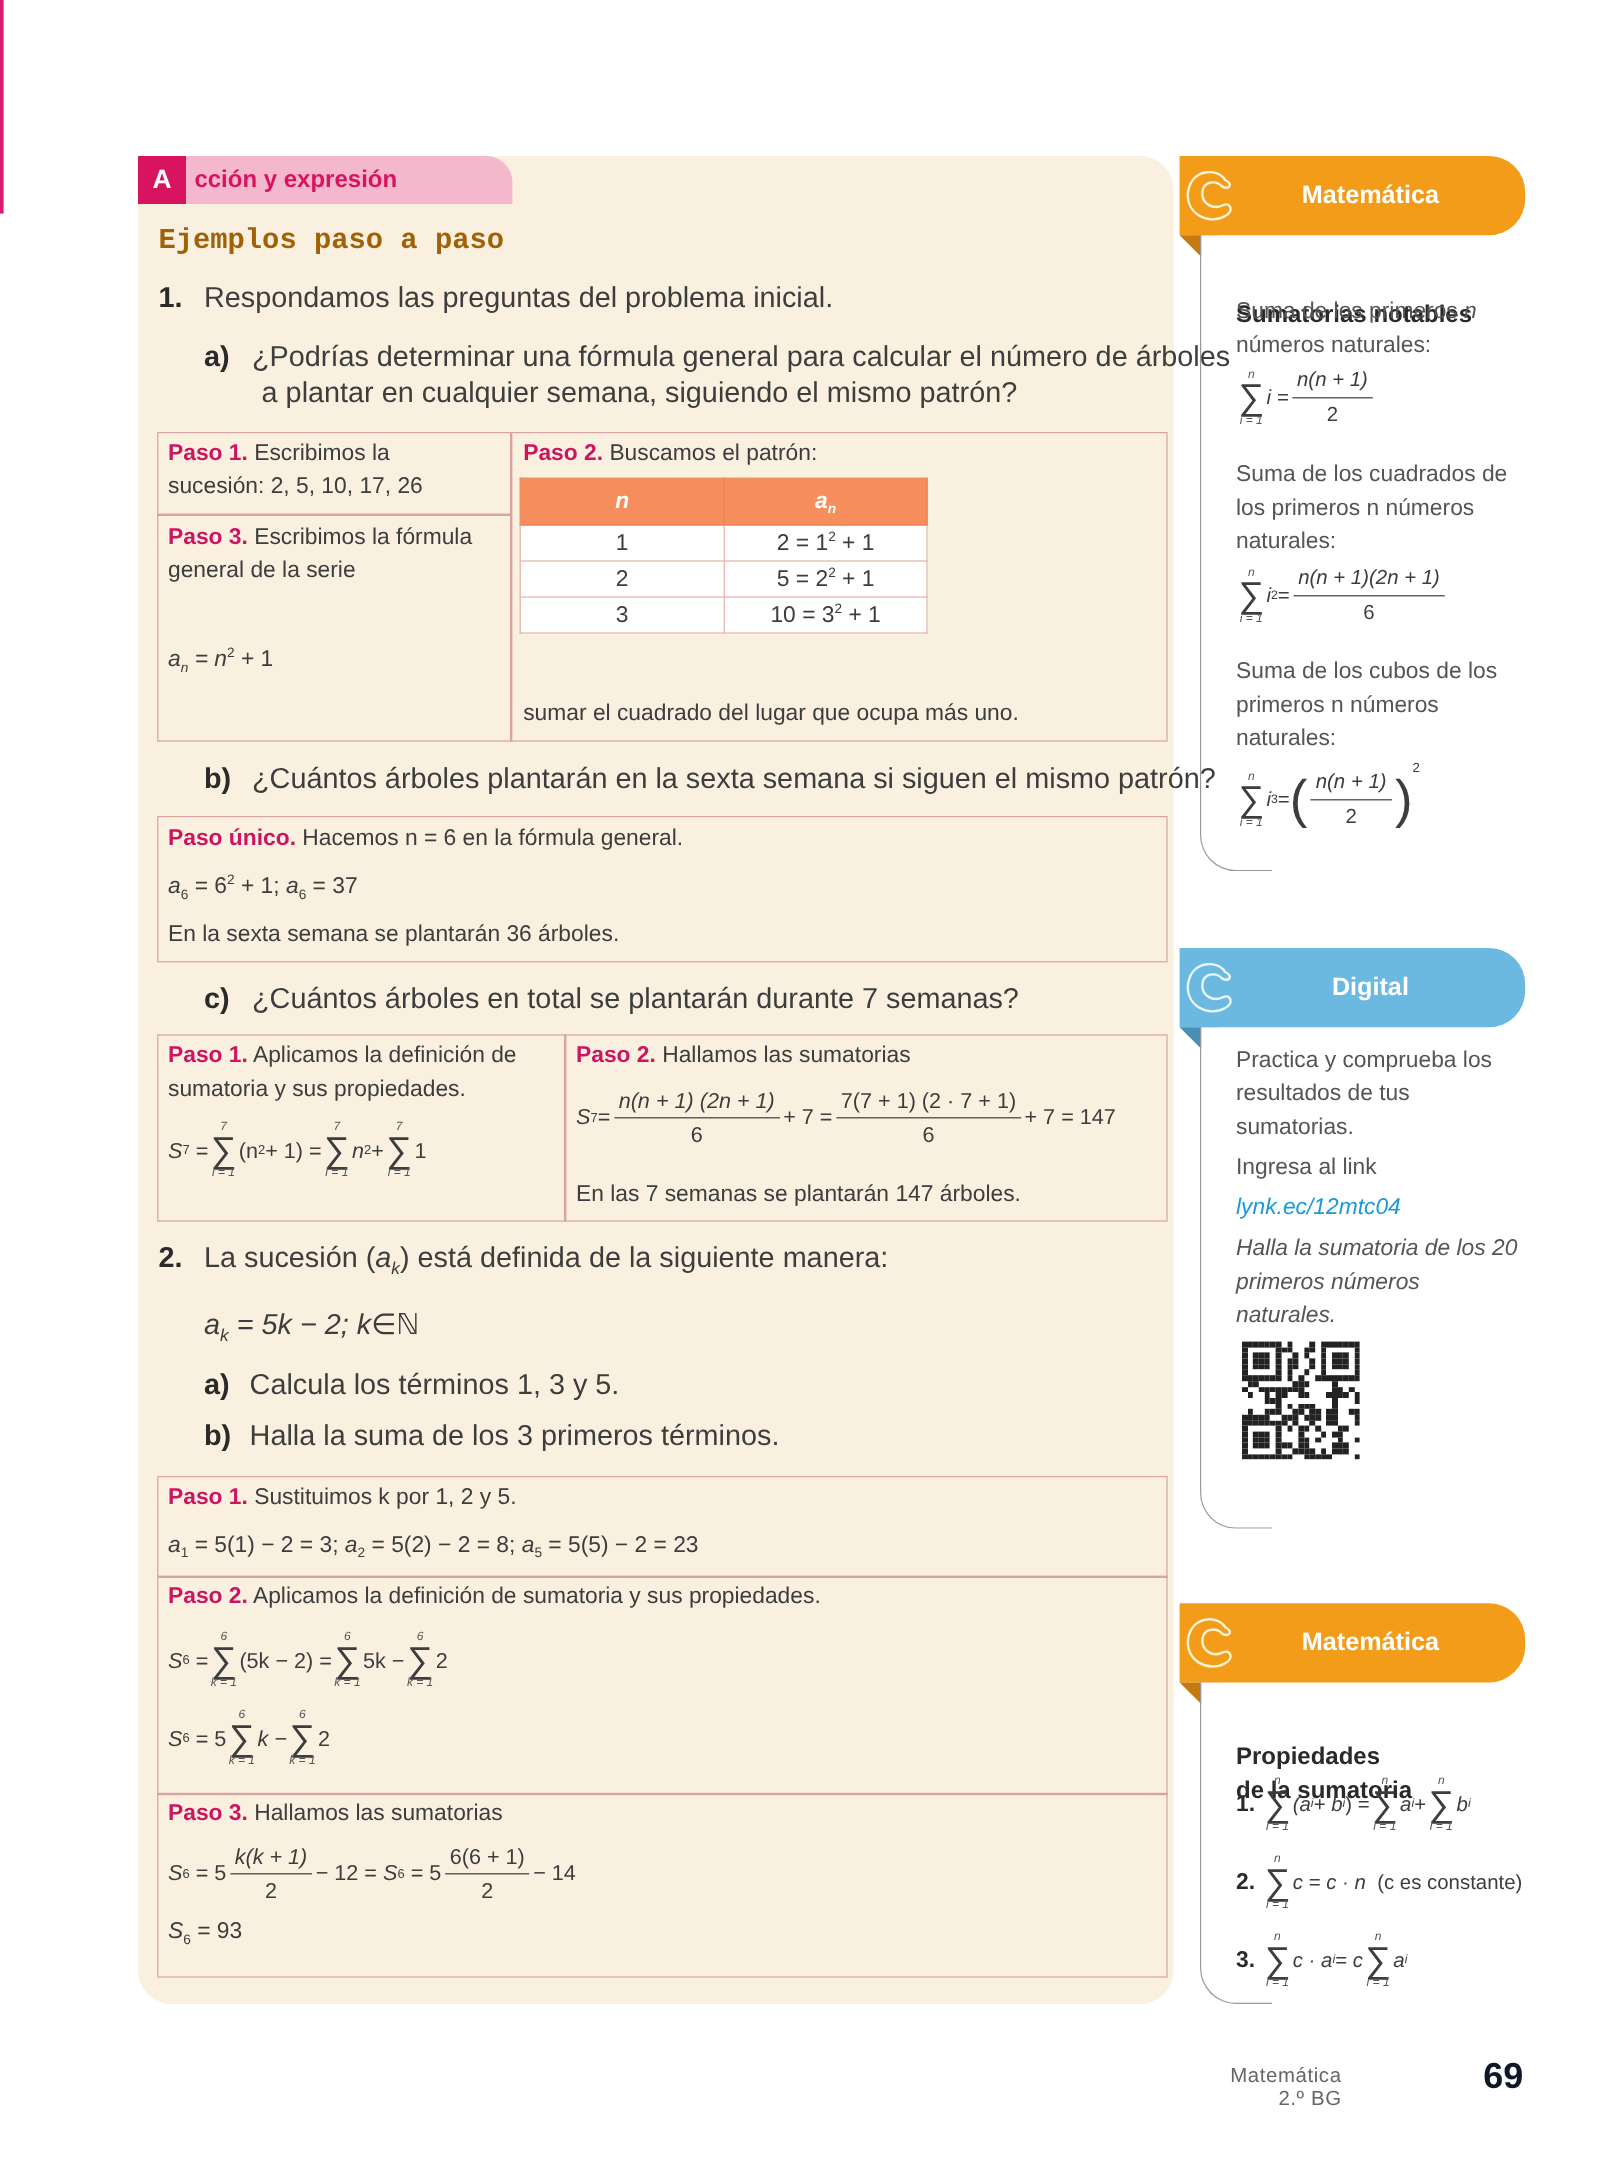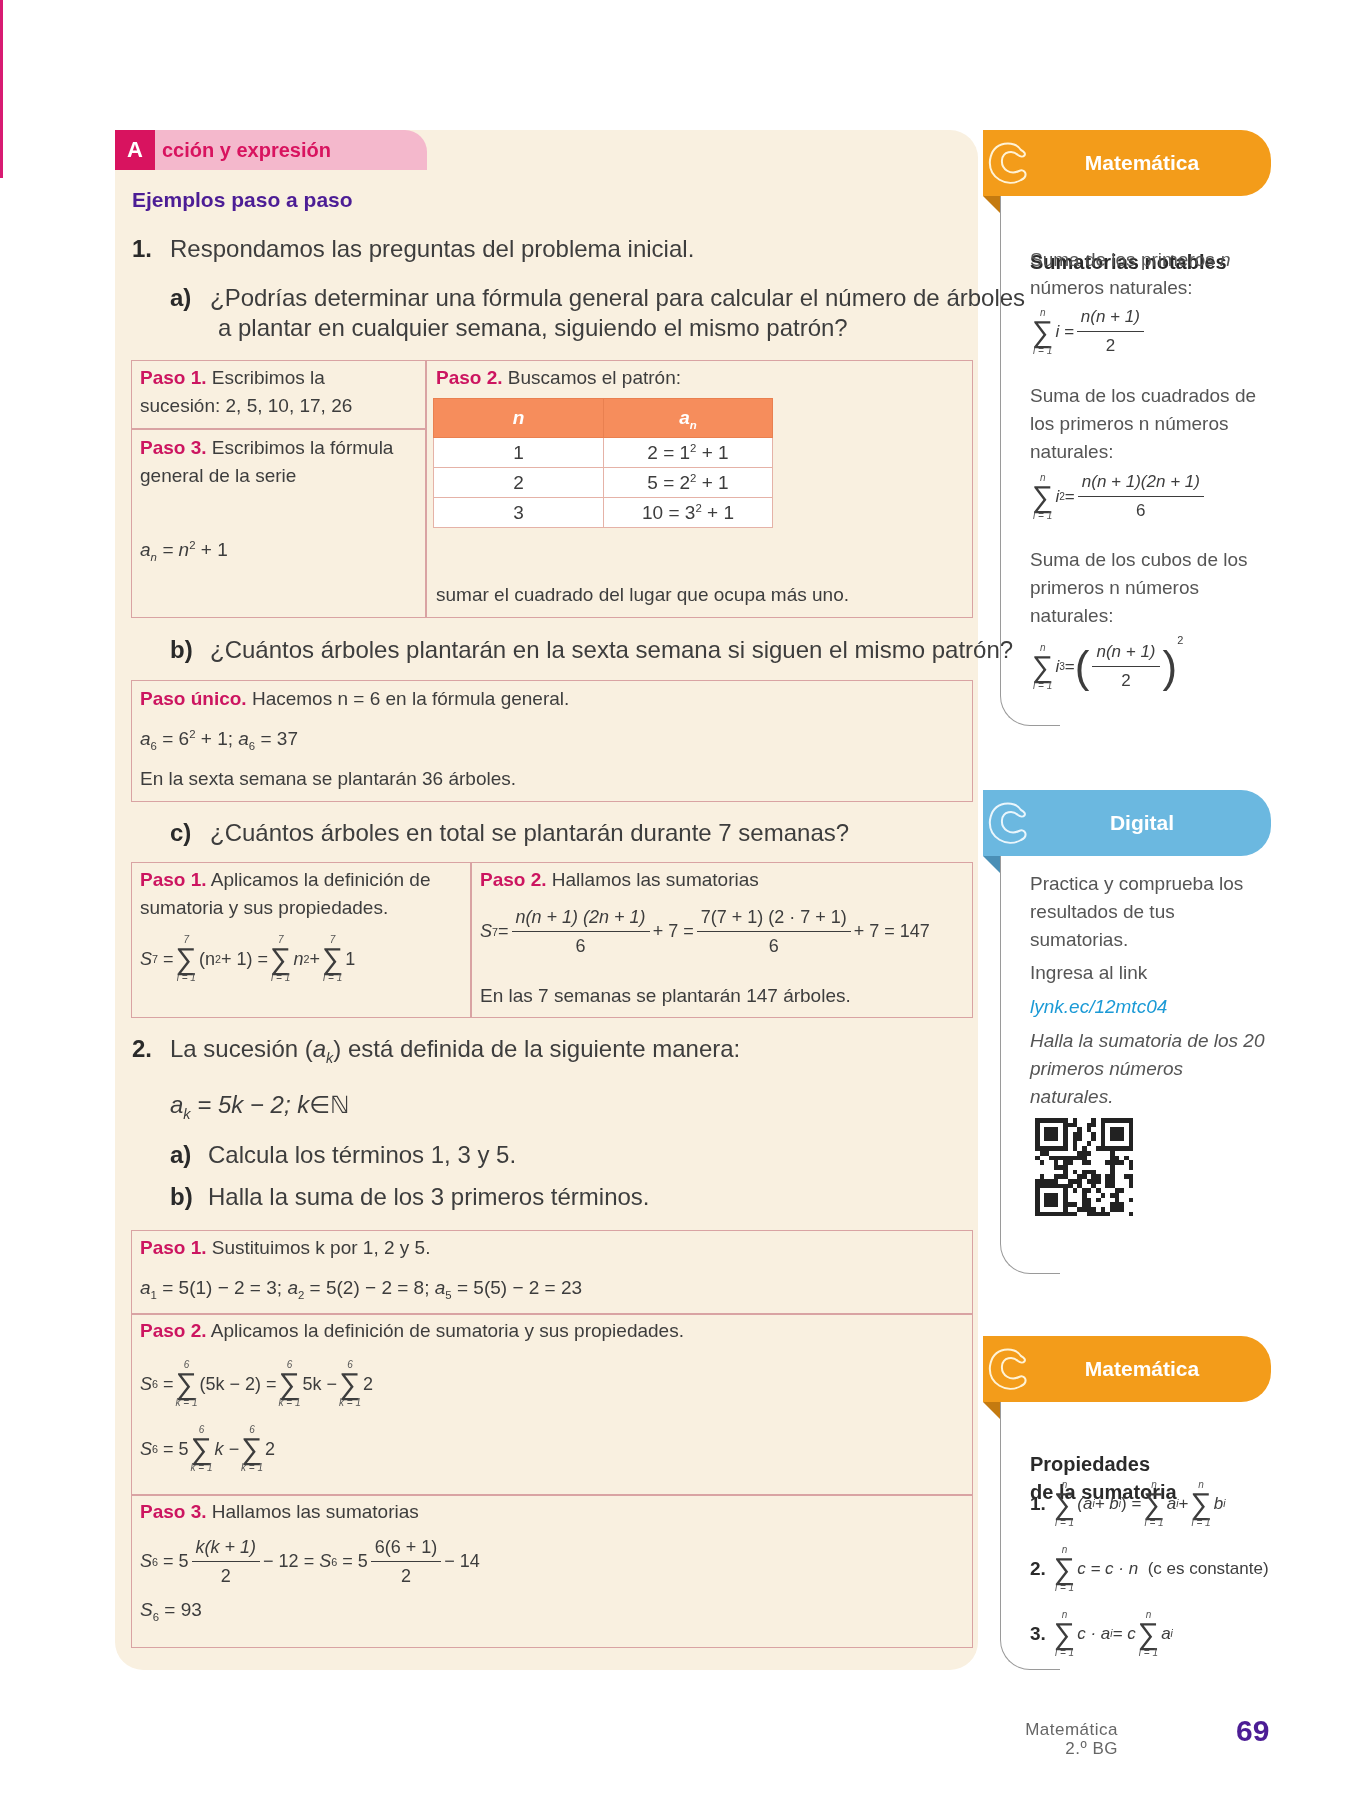--- a/index.html
+++ b/index.html
@@ -6,21 +6,21 @@
   html, body { width: 1350px; height: 1800px; background: #ffffff; overflow: hidden; }
   body { position: relative; font-family: "Liberation Sans", "DejaVu Sans", sans-serif; color: #3a3a3a; }
   .abs { position: absolute; }
   .edge-bar { left: 0; top: 0; width: 3px; height: 178px; background: #d81b72; }
 
   .main-panel { left: 115px; top: 130px; width: 863px; height: 1540px; background: #f9f0e0; border-radius: 0 28px 28px 28px; }
   .sec-header { left: 115px; top: 130px; width: 312px; height: 40px; background: #f4b8cc; border-radius: 0 22px 0 0; }
   .sec-letter { left: 115px; top: 130px; width: 40px; height: 40px; background: #d8135f; color: #fff; font-weight: bold; font-size: 22px; text-align: center; line-height: 40px; }
   .sec-title { left: 162px; top: 130px; height: 40px; line-height: 40px; color: #d8135f; font-weight: bold; font-size: 20px; }
 
-  .h-sub { font-weight: bold; font-size: 21px; color: #4c1d95; }
+  .h-sub { font-weight: bold; font-size: 24px; color: #a16207; font-family: Liberation Mono, monospace; }
   .txt { font-size: 24px; color: #3d3d3d; line-height: 30px; white-space: nowrap; }
   .txt-sm { font-size: 19px; color: #3d3d3d; line-height: 28px; white-space: nowrap; }
   .num { font-weight: bold; color: #2a2a2a; display: inline-block; }
   .paso { color: #cc1560; font-weight: bold; }
   .i { font-style: italic; }
   sup { font-size: 0.6em; vertical-align: super; line-height: 0; }
   sub { font-size: 0.6em; vertical-align: sub; line-height: 0; }
 
   .box { border: 1.5px solid #d9a3a3; background: transparent; }
   .vline { width: 1.5px; background: #d9a3a3; }
@@ -48,21 +48,21 @@
   .fold-blue { border-top-color: #4a8fb6; }
   .side-frame { border-left: 1.5px solid #9a9a9a; border-bottom: 1.5px solid #9a9a9a; border-radius: 0 0 0 30px; width: 60px; }
   .side-txt { font-size: 19px; color: #555; line-height: 28px; white-space: nowrap; }
   .side-h { font-size: 20px; font-weight: bold; color: #2a2a2a; line-height: 28px; margin-top: 36px; }
   .link { color: #1b9ad6; font-style: italic; }
   .qr { display: grid; grid-template-columns: repeat(21, 4.7px); grid-template-rows: repeat(21, 4.7px); }
   .qr span { width: 4.7px; height: 4.7px; }
   .qr .b { background: #222; }
 
   .footer-subj { right: 232px; top: 1720px; font-size: 17px; color: #666; text-align: right; line-height: 19px; letter-spacing: 0.5px; }
-  .footer-page { left: 1236px; top: 1714px; font-size: 30px; font-weight: bold; color: #4c1d95; }
+  .footer-page { left: 1236px; top: 1714px; font-size: 30px; font-weight: bold; color: #0f172a; }
 </style>
 </head>
 <body>
 
 <div class="abs edge-bar"></div>
 
 <div class="abs main-panel"></div>
 <div class="abs sec-header"></div>
 <div class="abs sec-letter">A</div>
 <div class="abs sec-title">cción y expresión</div>

